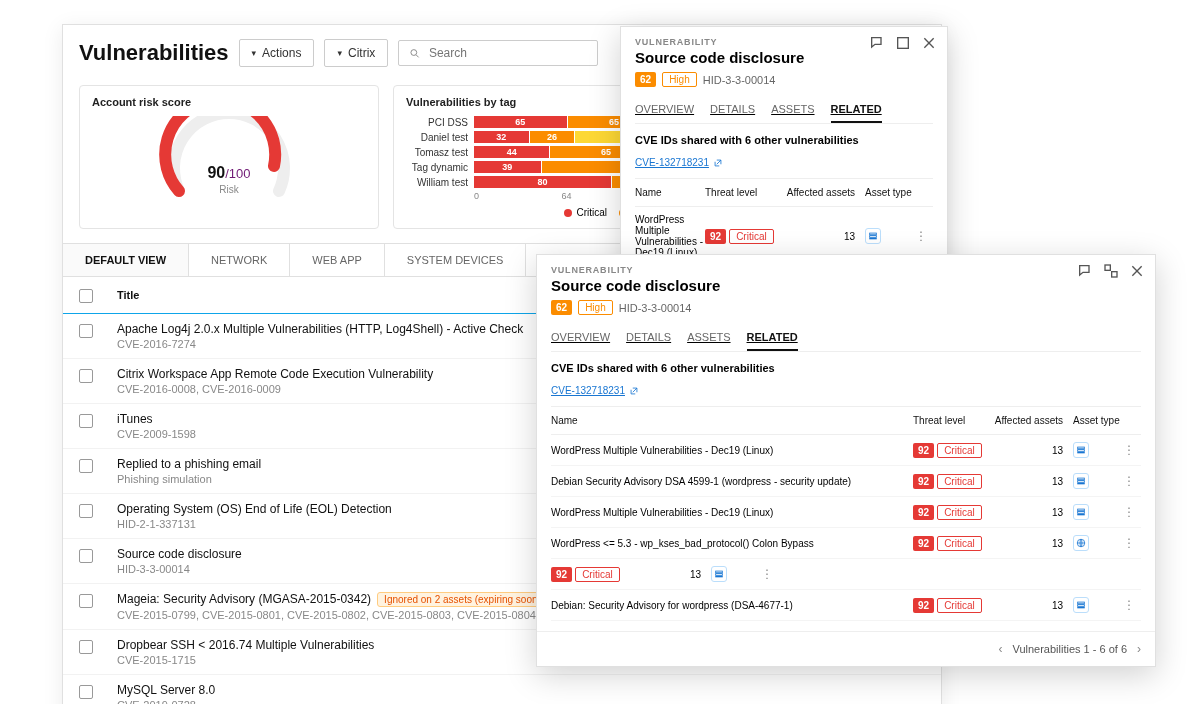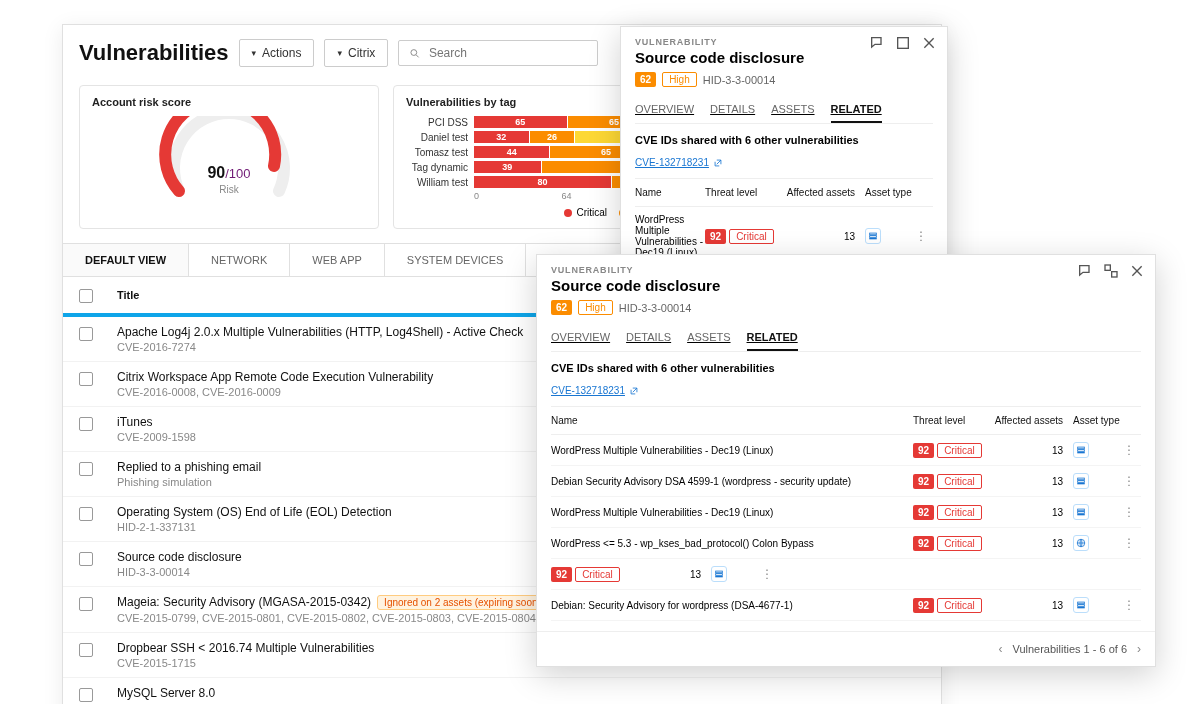--- a/index.html
+++ b/index.html
@@ -41,21 +41,21 @@
 .legend { display: flex; gap: 12px; justify-content: center; margin-top: 6px; font-size: 10px; }
 .legend-item { display: flex; align-items: center; gap: 4px; }
 .dot { width: 8px; height: 8px; border-radius: 50%; }
 
 
 .tabs { display: flex; border-top: 1px solid #e0e0e0; border-bottom: 1px solid #e0e0e0; }
 .tab { padding: 10px 22px; font-size: 11px; color: #666; cursor: pointer; border-right: 1px solid #e0e0e0; }
 .tab.active { font-weight: 700; color: #111; background: #fafafa; }
 
 
-.table-head { display: flex; align-items: center; padding: 10px 16px; font-size: 11px; font-weight: 600; color: #111; border-bottom: 4px solid #0ea5e9; }
+.table-head { display: flex; align-items: center; padding: 10px 16px; font-size: 11px; font-weight: 600; color: #111; border-bottom: 1px solid #0ea5e9; }
 .row { display: flex; align-items: flex-start; padding: 8px 16px; border-bottom: 1px solid #f2f2f2; font-size: 12px; }
 .checkbox { width: 14px; height: 14px; border: 1.5px solid #999; border-radius: 2px; margin-right: 24px; flex-shrink: 0; cursor: pointer; margin-top: 2px; }
 .row-body { flex: 1; }
 .row-title { color: #111; }
 .row-sub { color: #888; font-size: 11px; margin-top: 2px; }
 .badge-warn { display: inline-block; background: #fff3e0; border: 1px solid #ffcc80; color: #e65100; font-size: 10px; padding: 1px 6px; border-radius: 3px; margin-left: 6px; }
 .expand-chev { margin-left: auto; color: #888; font-size: 12px; cursor: pointer; }
 
 
 .detail { position: absolute; background: #fff; border: 1px solid #e0e0e0; box-shadow: 0 8px 30px rgba(0,0,0,.18); }

